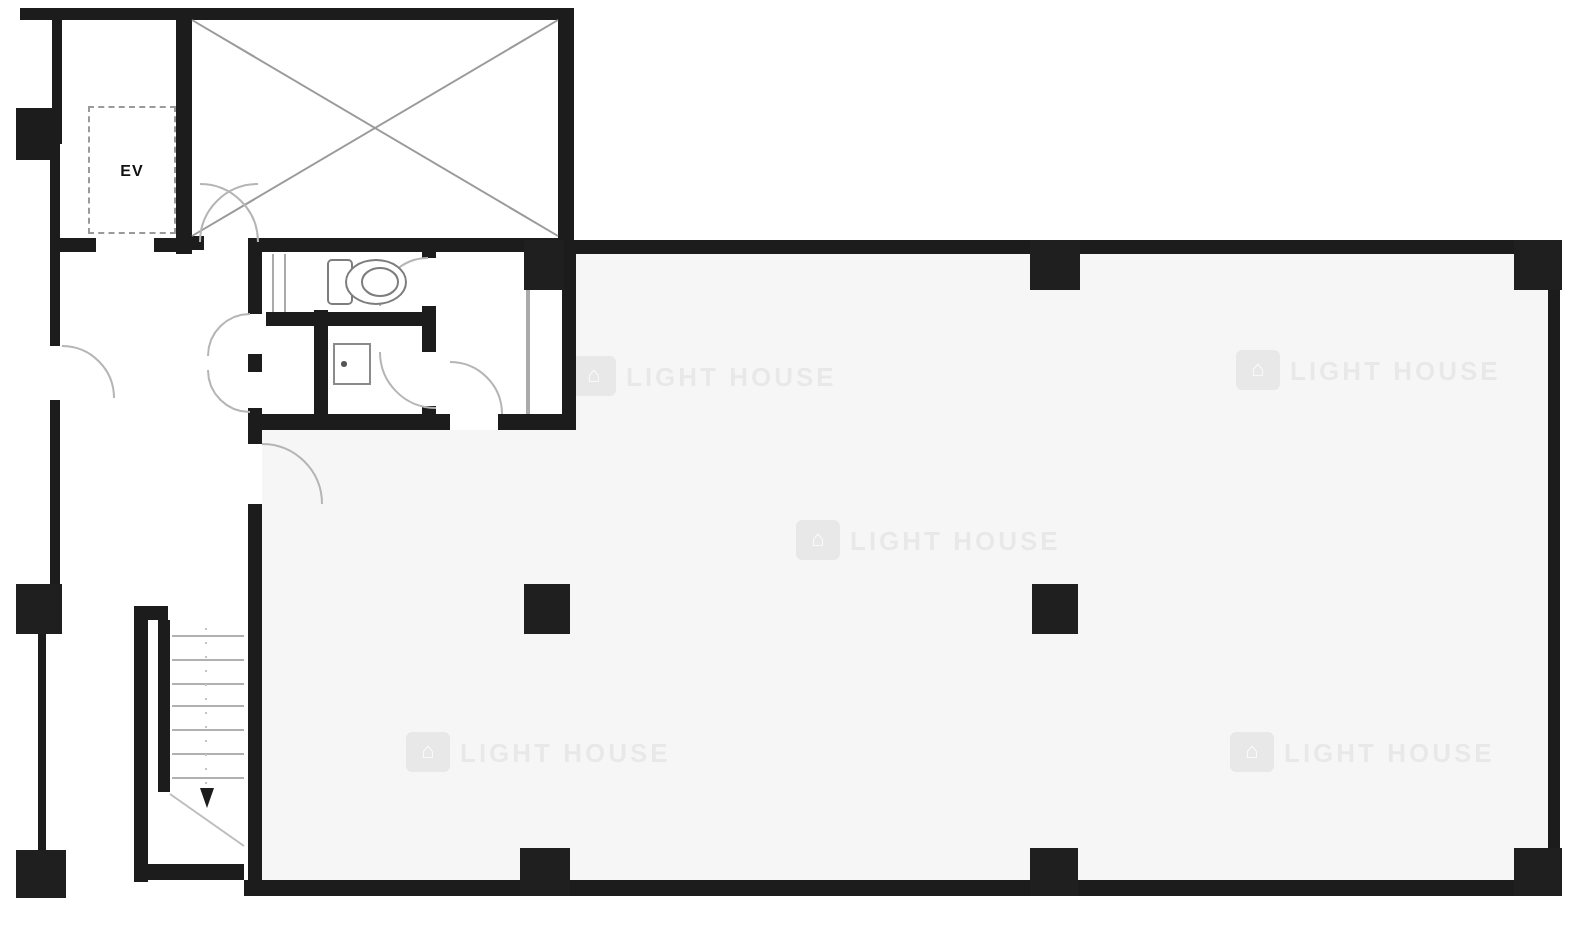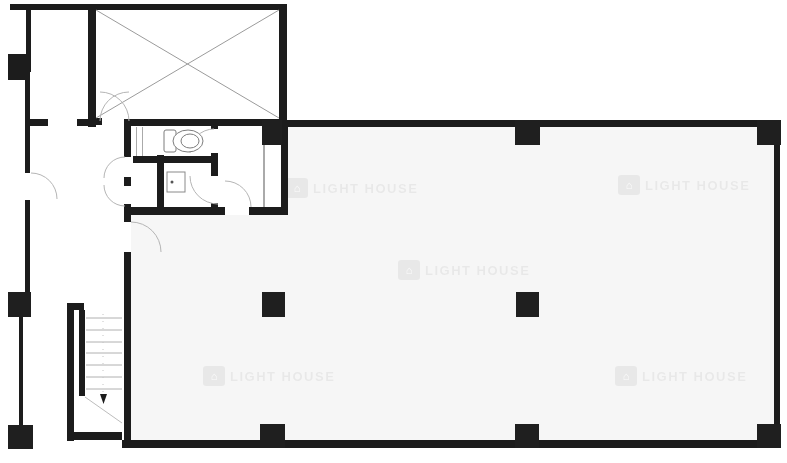--- a/index.html
+++ b/index.html
@@ -107,20 +107,23 @@
   <div class="col" style="left:516px;top:292px;width:23px;height:25px;"></div>
   <div class="col" style="left:260px;top:424px;width:25px;height:24px;"></div>
   <div class="col" style="left:515px;top:424px;width:24px;height:24px;"></div>
   <div class="col" style="left:757px;top:424px;width:24px;height:24px;"></div>
 
   <div class="thinline" style="left:263px;top:145px;width:2px;height:62px;"></div>
 
   <div class="thinline" style="left:136px;top:127px;width:1px;height:29px;"></div>
   <div class="thinline" style="left:142px;top:127px;width:1px;height:29px;"></div>
 
+  <div class="ev-box" style="left:44px;top:53px;width:42px;height:62px;">
+    <span class="ev-label">EV</span>
+  </div>
 
   <svg width="787" height="463" viewBox="0 0 787 463">
 
     <g stroke="#9b9b9b" stroke-width="1" fill="none">
       <line x1="96" y1="10" x2="279" y2="118"></line>
       <line x1="279" y1="10" x2="96" y2="118"></line>
     </g>
 
     <g stroke="#b5b5b5" stroke-width="1" fill="none">
 

